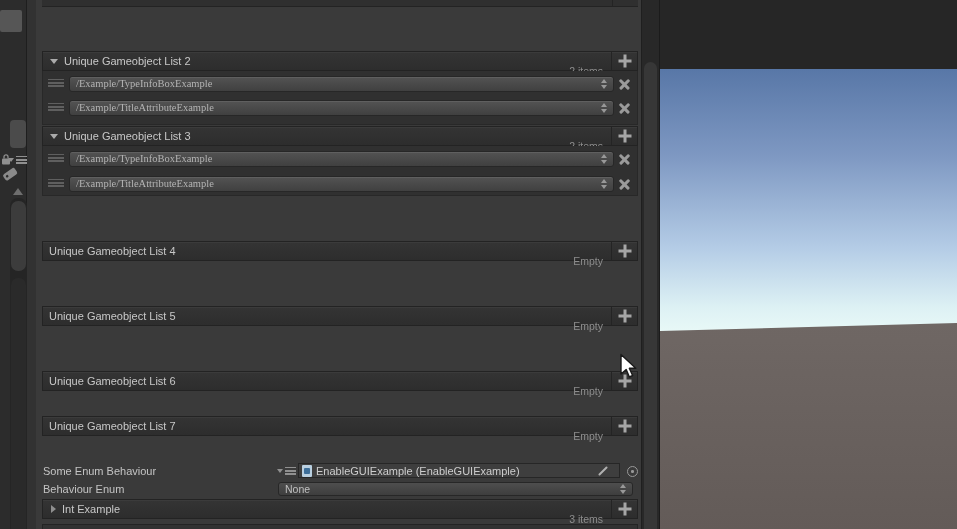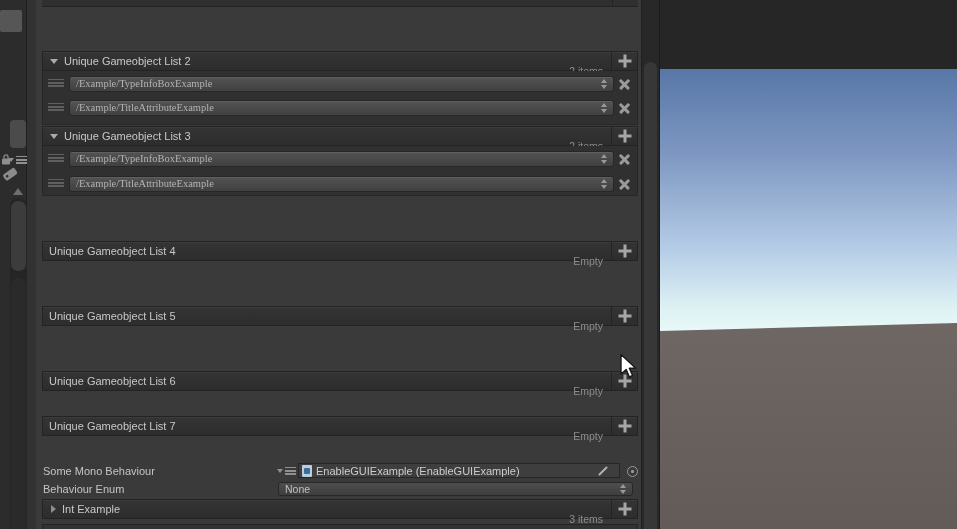--- a/index.html
+++ b/index.html
@@ -185,21 +185,21 @@
     </div>
     <div class="lheader" style="top:416px">
       <span class="title">Unique Gameobject List 7</span>
       <span class="spacer"></span>
       <span class="count">Empty</span>
       <span class="plusbox">
           <span class="plus"></span>
         </span>
     </div>
 
-    <div class="flabel" style="top:464px">Some Mono Behaviour</div>
+    <div class="flabel" style="top:464px">Some Enum Behaviour</div>
     <span class="preset" style="position:absolute;left:241px;top:467px">
       <span class="tri"></span>
       <span class="lines"></span>
     </span>
     <div class="objfield">
       <span class="script-ic"></span>
       <span>EnableGUIExample (EnableGUIExample)</span>
       <span class="pencil"></span>
     </div>
     <span class="picker"></span>

